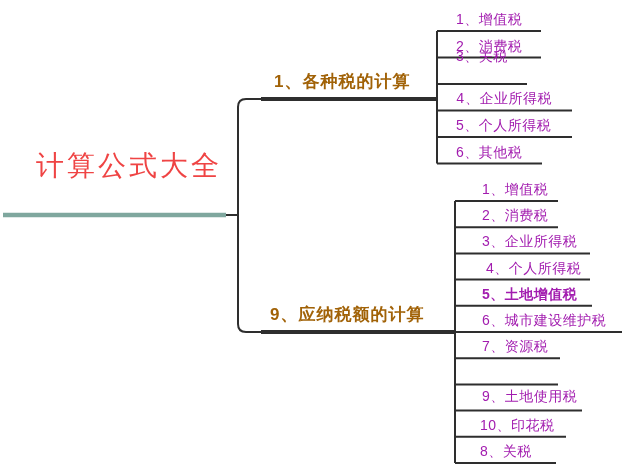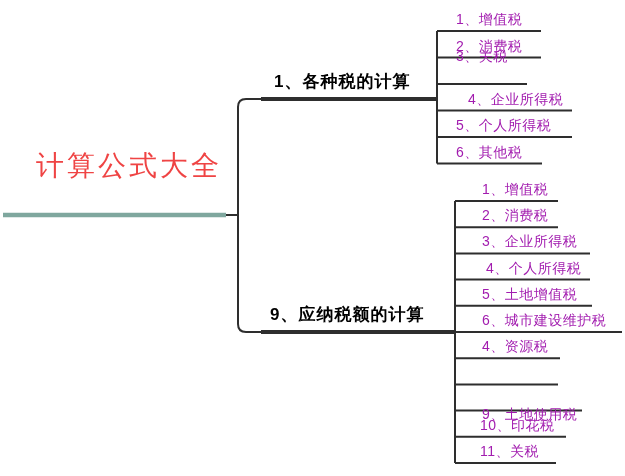--- a/index.html
+++ b/index.html
@@ -13,21 +13,21 @@
   .lines{position:absolute;left:0;top:0;width:625px;height:476px;}
   .lbl{position:absolute;white-space:nowrap;}
   .root-label{
     left:36px;top:148px;
     font-size:28px;line-height:36px;
     color:#ef4444;letter-spacing:3px;
     font-family:"Liberation Serif","DejaVu Serif",serif;
   }
   .branch-label{
     font-size:17px;line-height:24px;font-weight:bold;
-    color:#000000;letter-spacing:1px;
+    color:#a16207;letter-spacing:1px;
   }
   .child-label{
     font-size:14px;line-height:20px;
     color:#a21caf;font-weight:500;letter-spacing:0.5px;
   }
 </style>
 </head>
 <body>
 
 <div class="canvas">
@@ -68,28 +68,28 @@
   </svg>
 
   <div class="lbl root-label">计算公式大全</div>
 
   <div class="lbl branch-label" style="left:274px;top:70px;">1、各种税的计算</div>
   <div class="lbl branch-label" style="left:270px;top:303px;">9、应纳税额的计算</div>
 
   <div class="lbl child-label" style="left:456px;top:9px;">1、增值税</div>
   <div class="lbl child-label" style="left:456px;top:35.5px;">2、消费税</div>
   <div class="lbl child-label" style="left:456px;top:46px;">3、关税</div>
-  <div class="lbl child-label" style="left:468px;top:88.5px;">4、企业所得税</div>
+  <div class="lbl child-label" style="left:456px;top:88.5px;font-family:Liberation Mono, monospace;">4、企业所得税</div>
   <div class="lbl child-label" style="left:456px;top:115px;">5、个人所得税</div>
   <div class="lbl child-label" style="left:456px;top:141.5px;">6、其他税</div>
 
   <div class="lbl child-label" style="left:482px;top:179px;">1、增值税</div>
   <div class="lbl child-label" style="left:482px;top:205.2px;">2、消费税</div>
   <div class="lbl child-label" style="left:482px;top:231.4px;">3、企业所得税</div>
   <div class="lbl child-label" style="left:486px;top:257.6px;text-align:center;">4、个人所得税</div>
-  <div class="lbl child-label" style="left:482px;top:283.8px;">5、土地增值税</div>
+  <div class="lbl child-label" style="left:482px;top:283.8px;font-weight:bold;">5、土地增值税</div>
   <div class="lbl child-label" style="left:482px;top:310px;">6、城市建设维护税</div>
-  <div class="lbl child-label" style="left:482px;top:336.2px;">4、资源税</div>
-  <div class="lbl child-label" style="left:482px;top:404px;text-align:right;">9、土地使用税</div>
+  <div class="lbl child-label" style="left:482px;top:336.2px;">7、资源税</div>
+  <div class="lbl child-label" style="left:482px;top:386px;text-align:right;">9、土地使用税</div>
   <div class="lbl child-label" style="left:480px;top:414.8px;">10、印花税</div>
-  <div class="lbl child-label" style="left:480px;top:441px;">11、关税</div>
+  <div class="lbl child-label" style="left:480px;top:441px;">8、关税</div>
 
 </div>
 
 </body></html>

